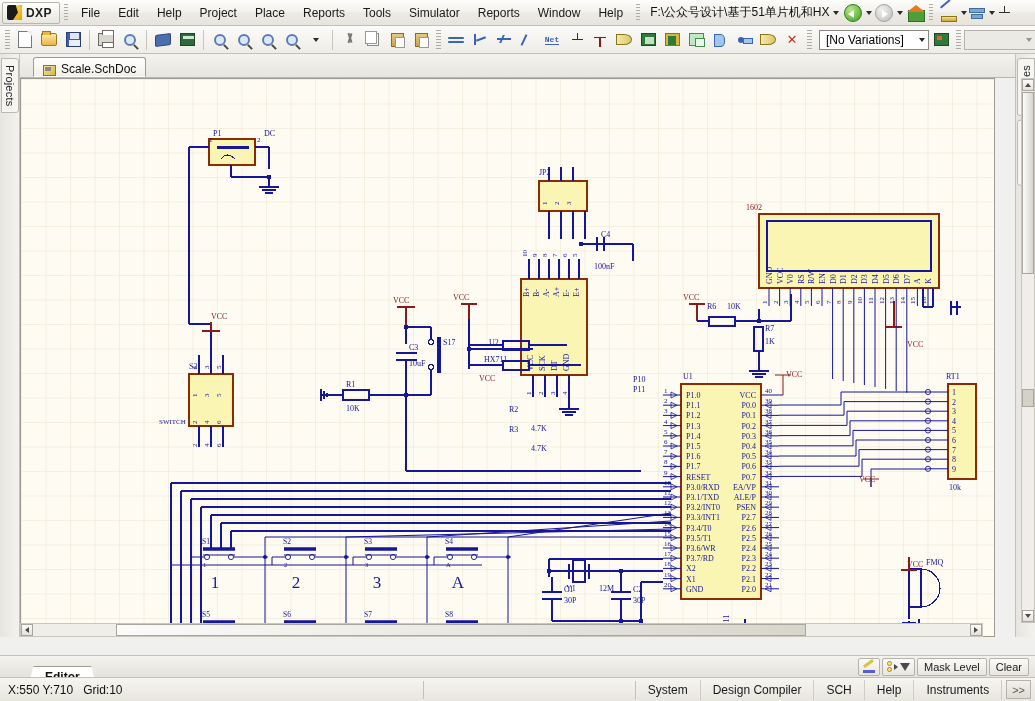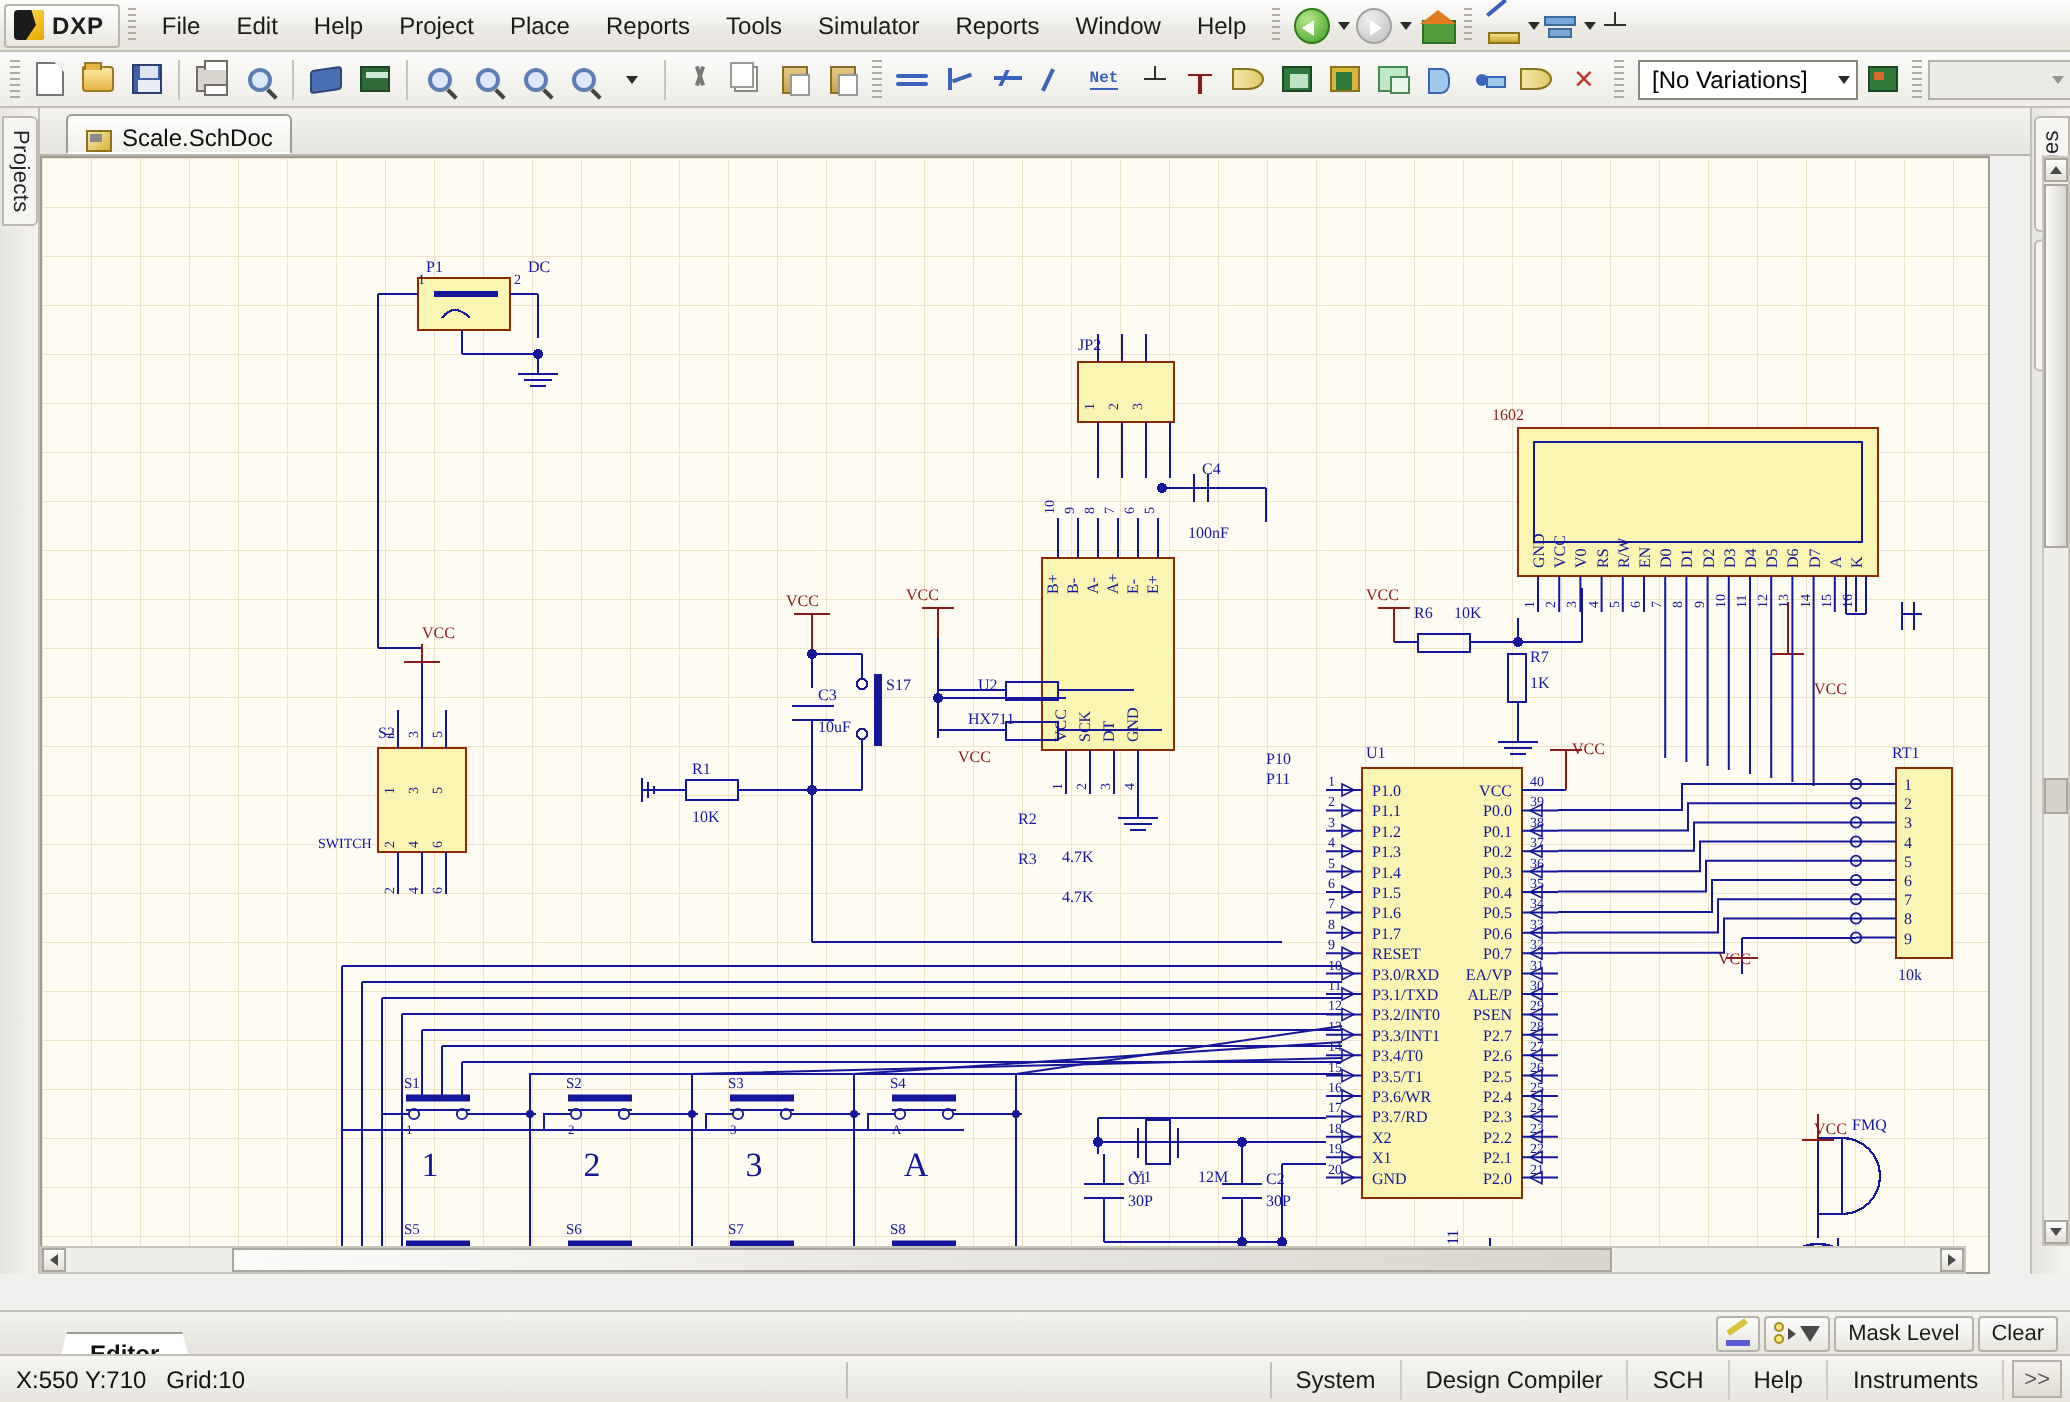--- a/index.html
+++ b/index.html
@@ -286,20 +286,24 @@
     <div class="menu-item">Help</div>
     <div class="menu-item">Project</div>
     <div class="menu-item">Place</div>
     <div class="menu-item">Reports</div>
     <div class="menu-item">Tools</div>
     <div class="menu-item">Simulator</div>
     <div class="menu-item">Reports</div>
     <div class="menu-item">Window</div>
     <div class="menu-item">Help</div>
     <span class="menu-sep"></span>
+    <div class="path-box">
+      <span>F:\公众号设计\基于51单片机和HX</span>
+      <span class="caret-dn"></span>
+    </div>
     <span class="nav-ico nav-back"></span>
     <span class="caret-dn" style="margin-left:4px"></span>
     <span class="nav-ico nav-fwd"></span>
     <span class="caret-dn" style="margin-left:4px"></span>
     <span class="home-ico"></span>
     <span class="menu-sep"></span>
     <span class="pencil-ico"></span>
     <span class="caret-dn" style="margin-left:4px"></span>
     <span class="align-ico"></span>
     <span class="caret-dn" style="margin-left:4px"></span>

